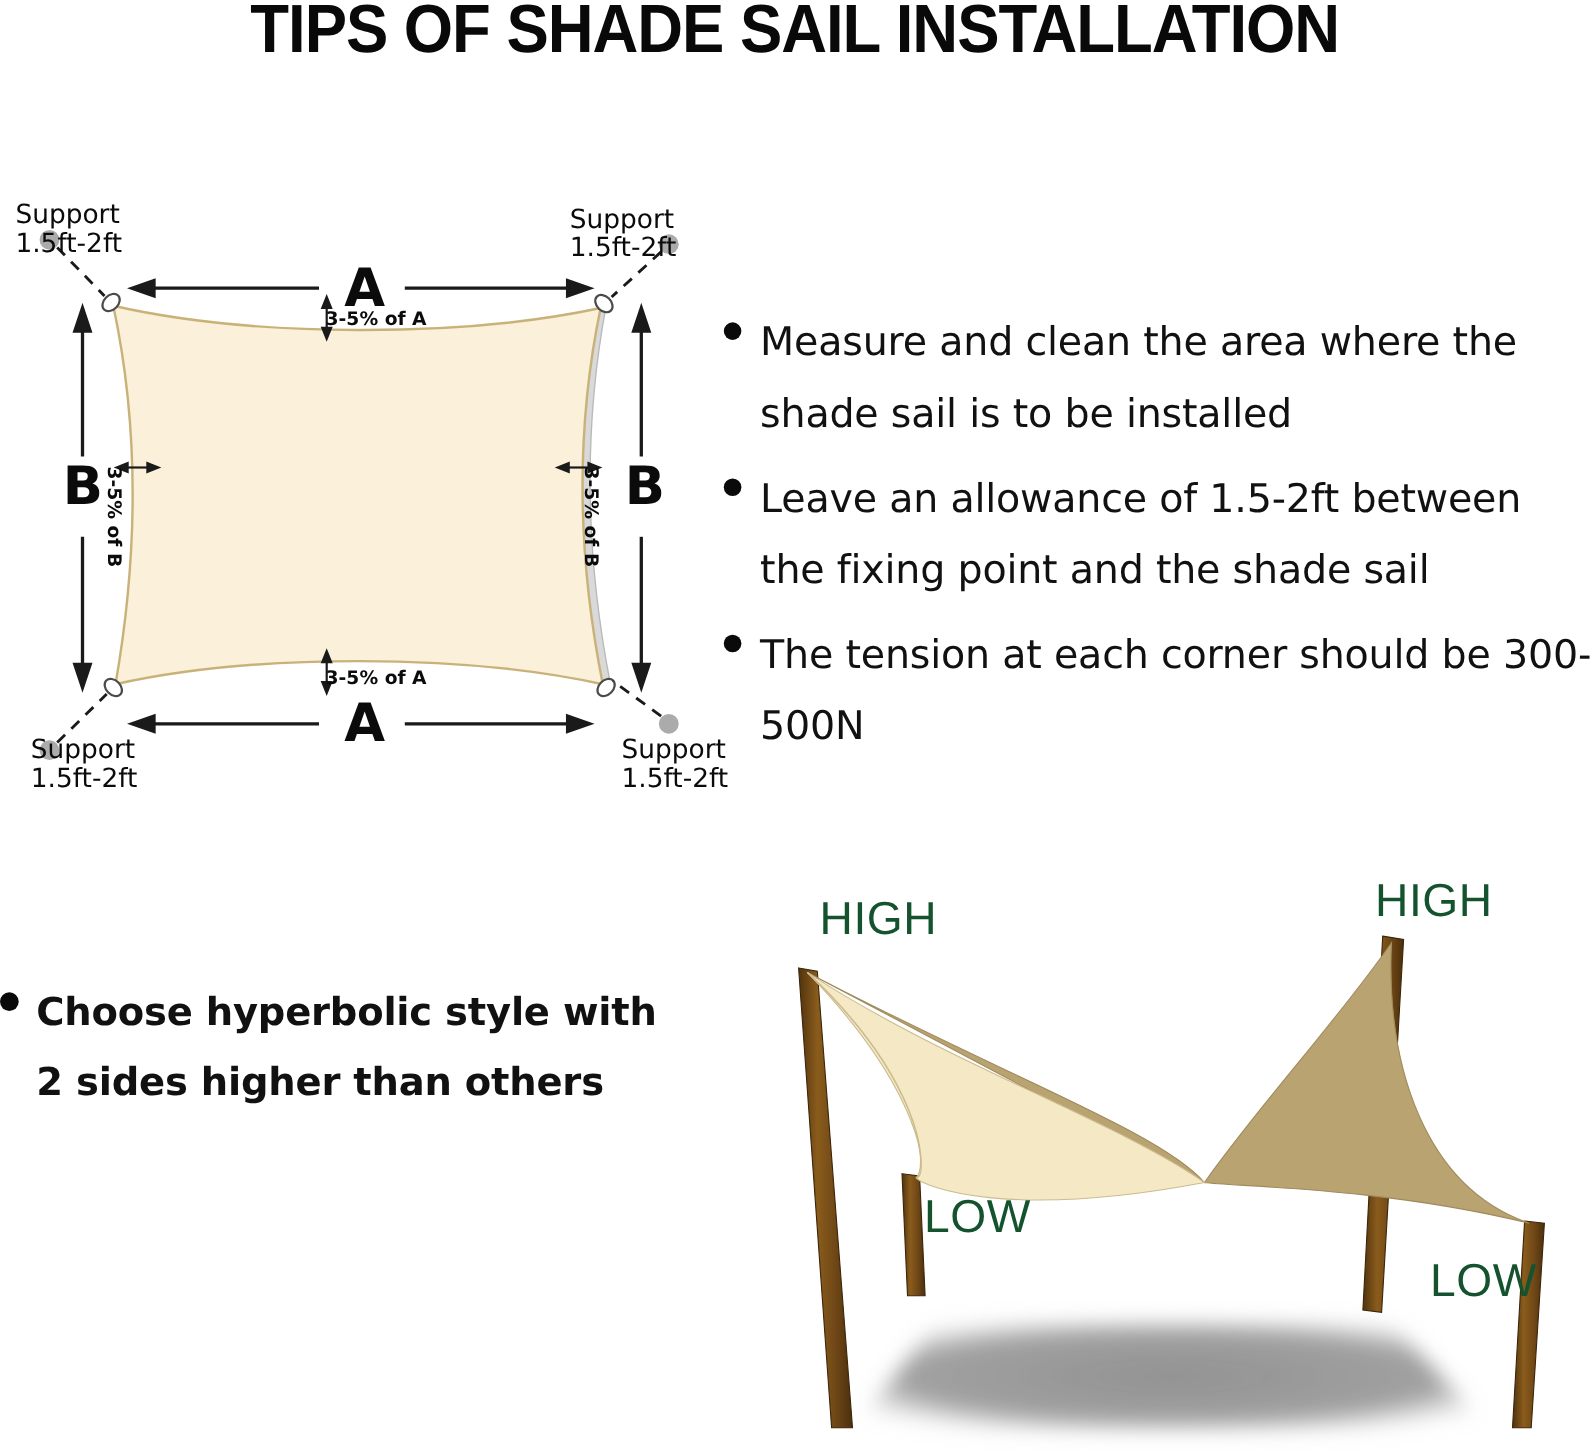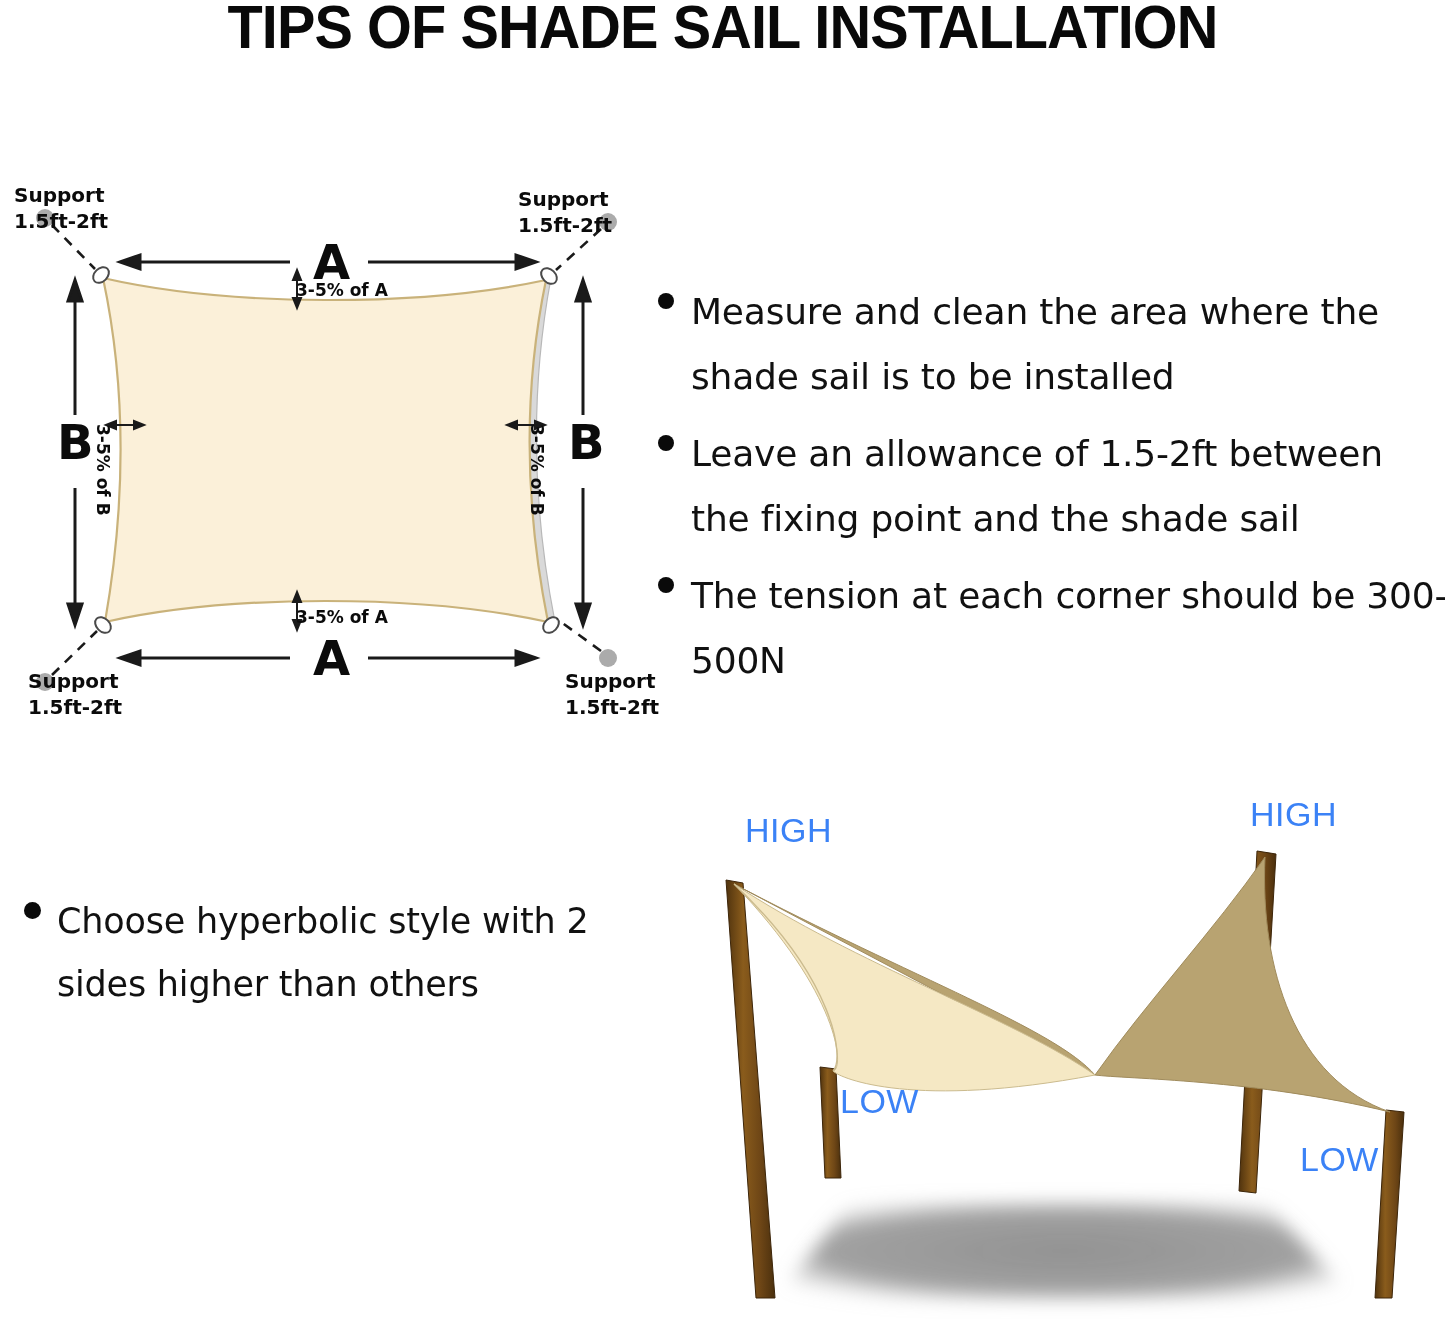--- a/index.html
+++ b/index.html
@@ -38,45 +38,45 @@
     font-family:"DejaVu Sans","Liberation Sans",sans-serif;
   }
 
   
   #bullets-install{left:658px;top:279px;width:790px;}
   #bullets-install .bullet-row{margin-bottom:12px;}
   #bullets-install .bullet-dot{margin-top:14px;}
   #bullets-install .bullet-text{font-size:36px;line-height:65px;letter-spacing:-0.2px;}
 
   
-  #bullets-style{left:24px;top:890px;width:620px;}
+  #bullets-style{left:0;top:890px;width:620px;font-weight:bold;}
   #bullets-style .bullet-row{margin-bottom:14px;}
   #bullets-style .bullet-dot{margin-top:12px;width:17px;height:17px;margin-right:16px;}
   #bullets-style .bullet-text{font-size:35px;line-height:63px;letter-spacing:-0.2px;}
 
   
   .dlabel{
     position:absolute;
     font-family:"DejaVu Sans","Liberation Sans",sans-serif;
     font-weight:bold;
     color:#0b0b0b;
     white-space:nowrap;
   }
-  .support-lbl{font-size:20px;line-height:26px;font-weight:bold;text-align:center;}
+  .support-lbl{font-size:24px;line-height:26px;font-weight:normal;text-align:center;}
   .ab-lbl{font-size:48px;font-weight:bold;line-height:48px;}
   .pct-lbl{font-size:17px;font-weight:bold;line-height:18px;}
   .pct-rot{transform-origin:left top;}
 
   
   .hl-lbl{
     position:absolute;
     font-family:"Liberation Sans","DejaVu Sans",sans-serif;
-    font-size:34px;
+    font-size:42px;
     font-weight:normal;
-    color:#3b82f6;
+    color:#14532d;
     letter-spacing:0.5px;
     white-space:nowrap;
   }
 </style>
 </head>
 <body>
 
 <div id="title">TIPS OF SHADE SAIL INSTALLATION</div>
 
 <svg class="svglayer" id="rect-svg" width="660" height="560" style="left:0px;top:170px;" xmlns="http://www.w3.org/2000/svg">

